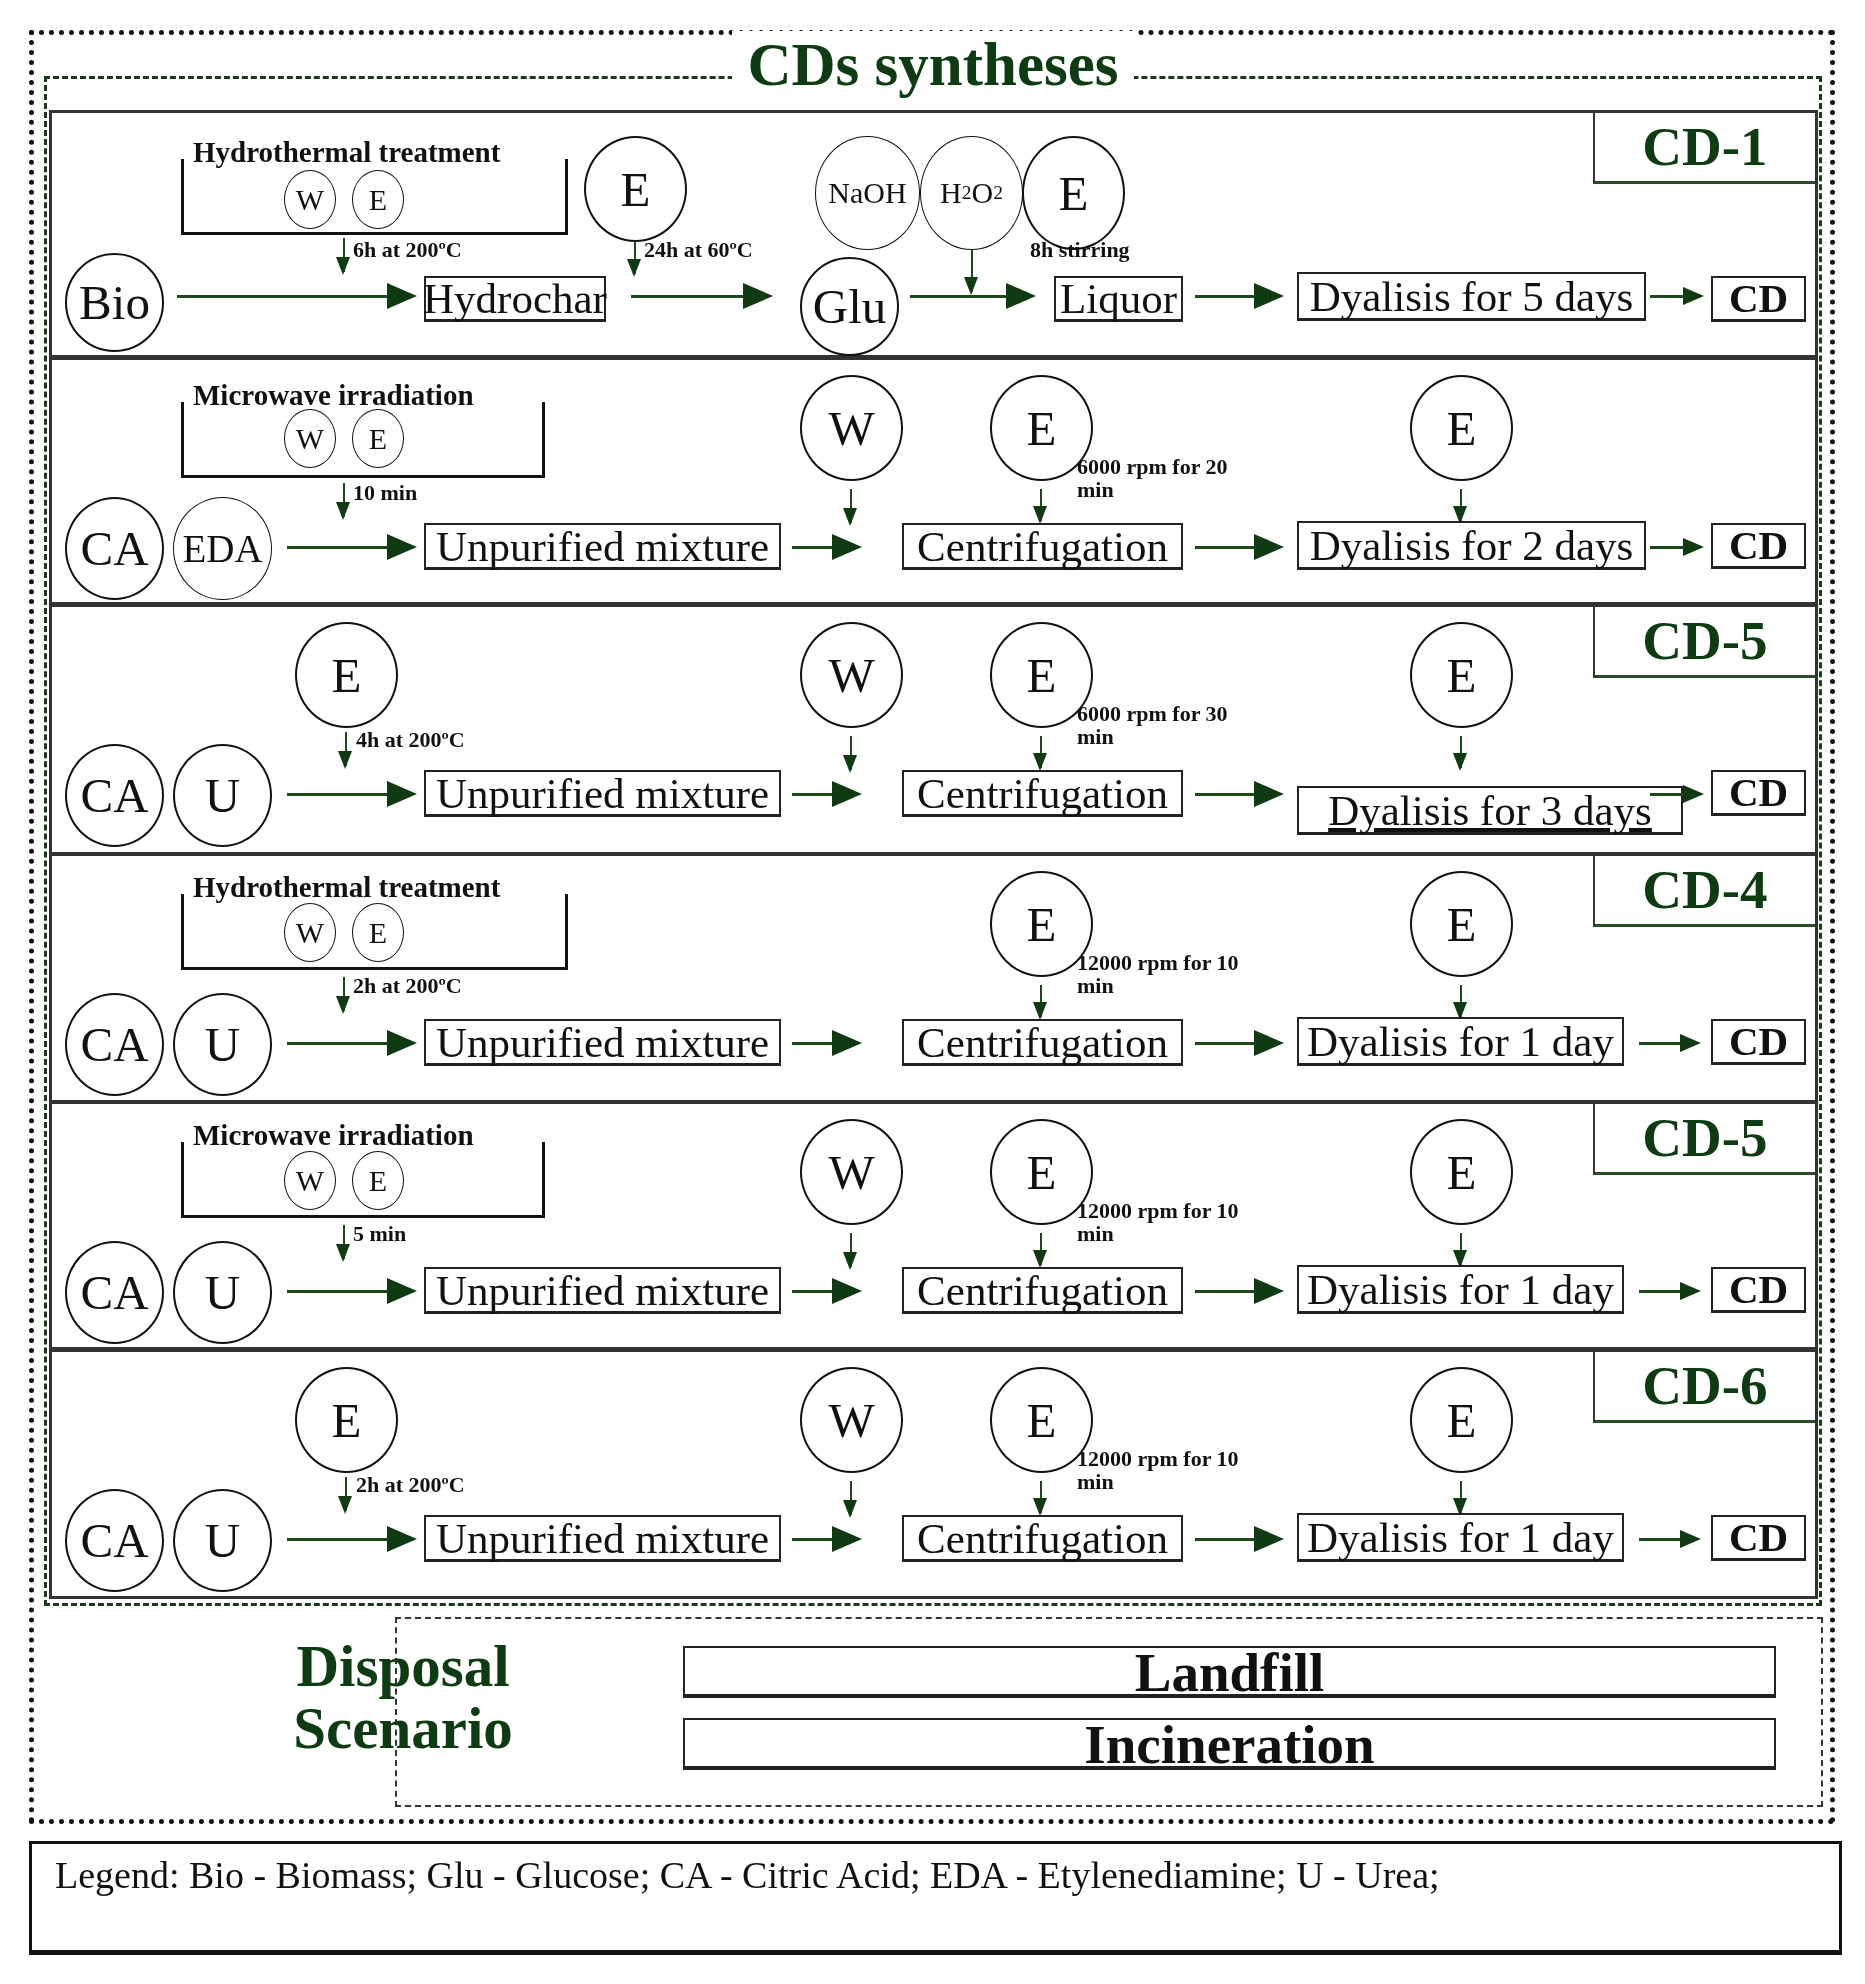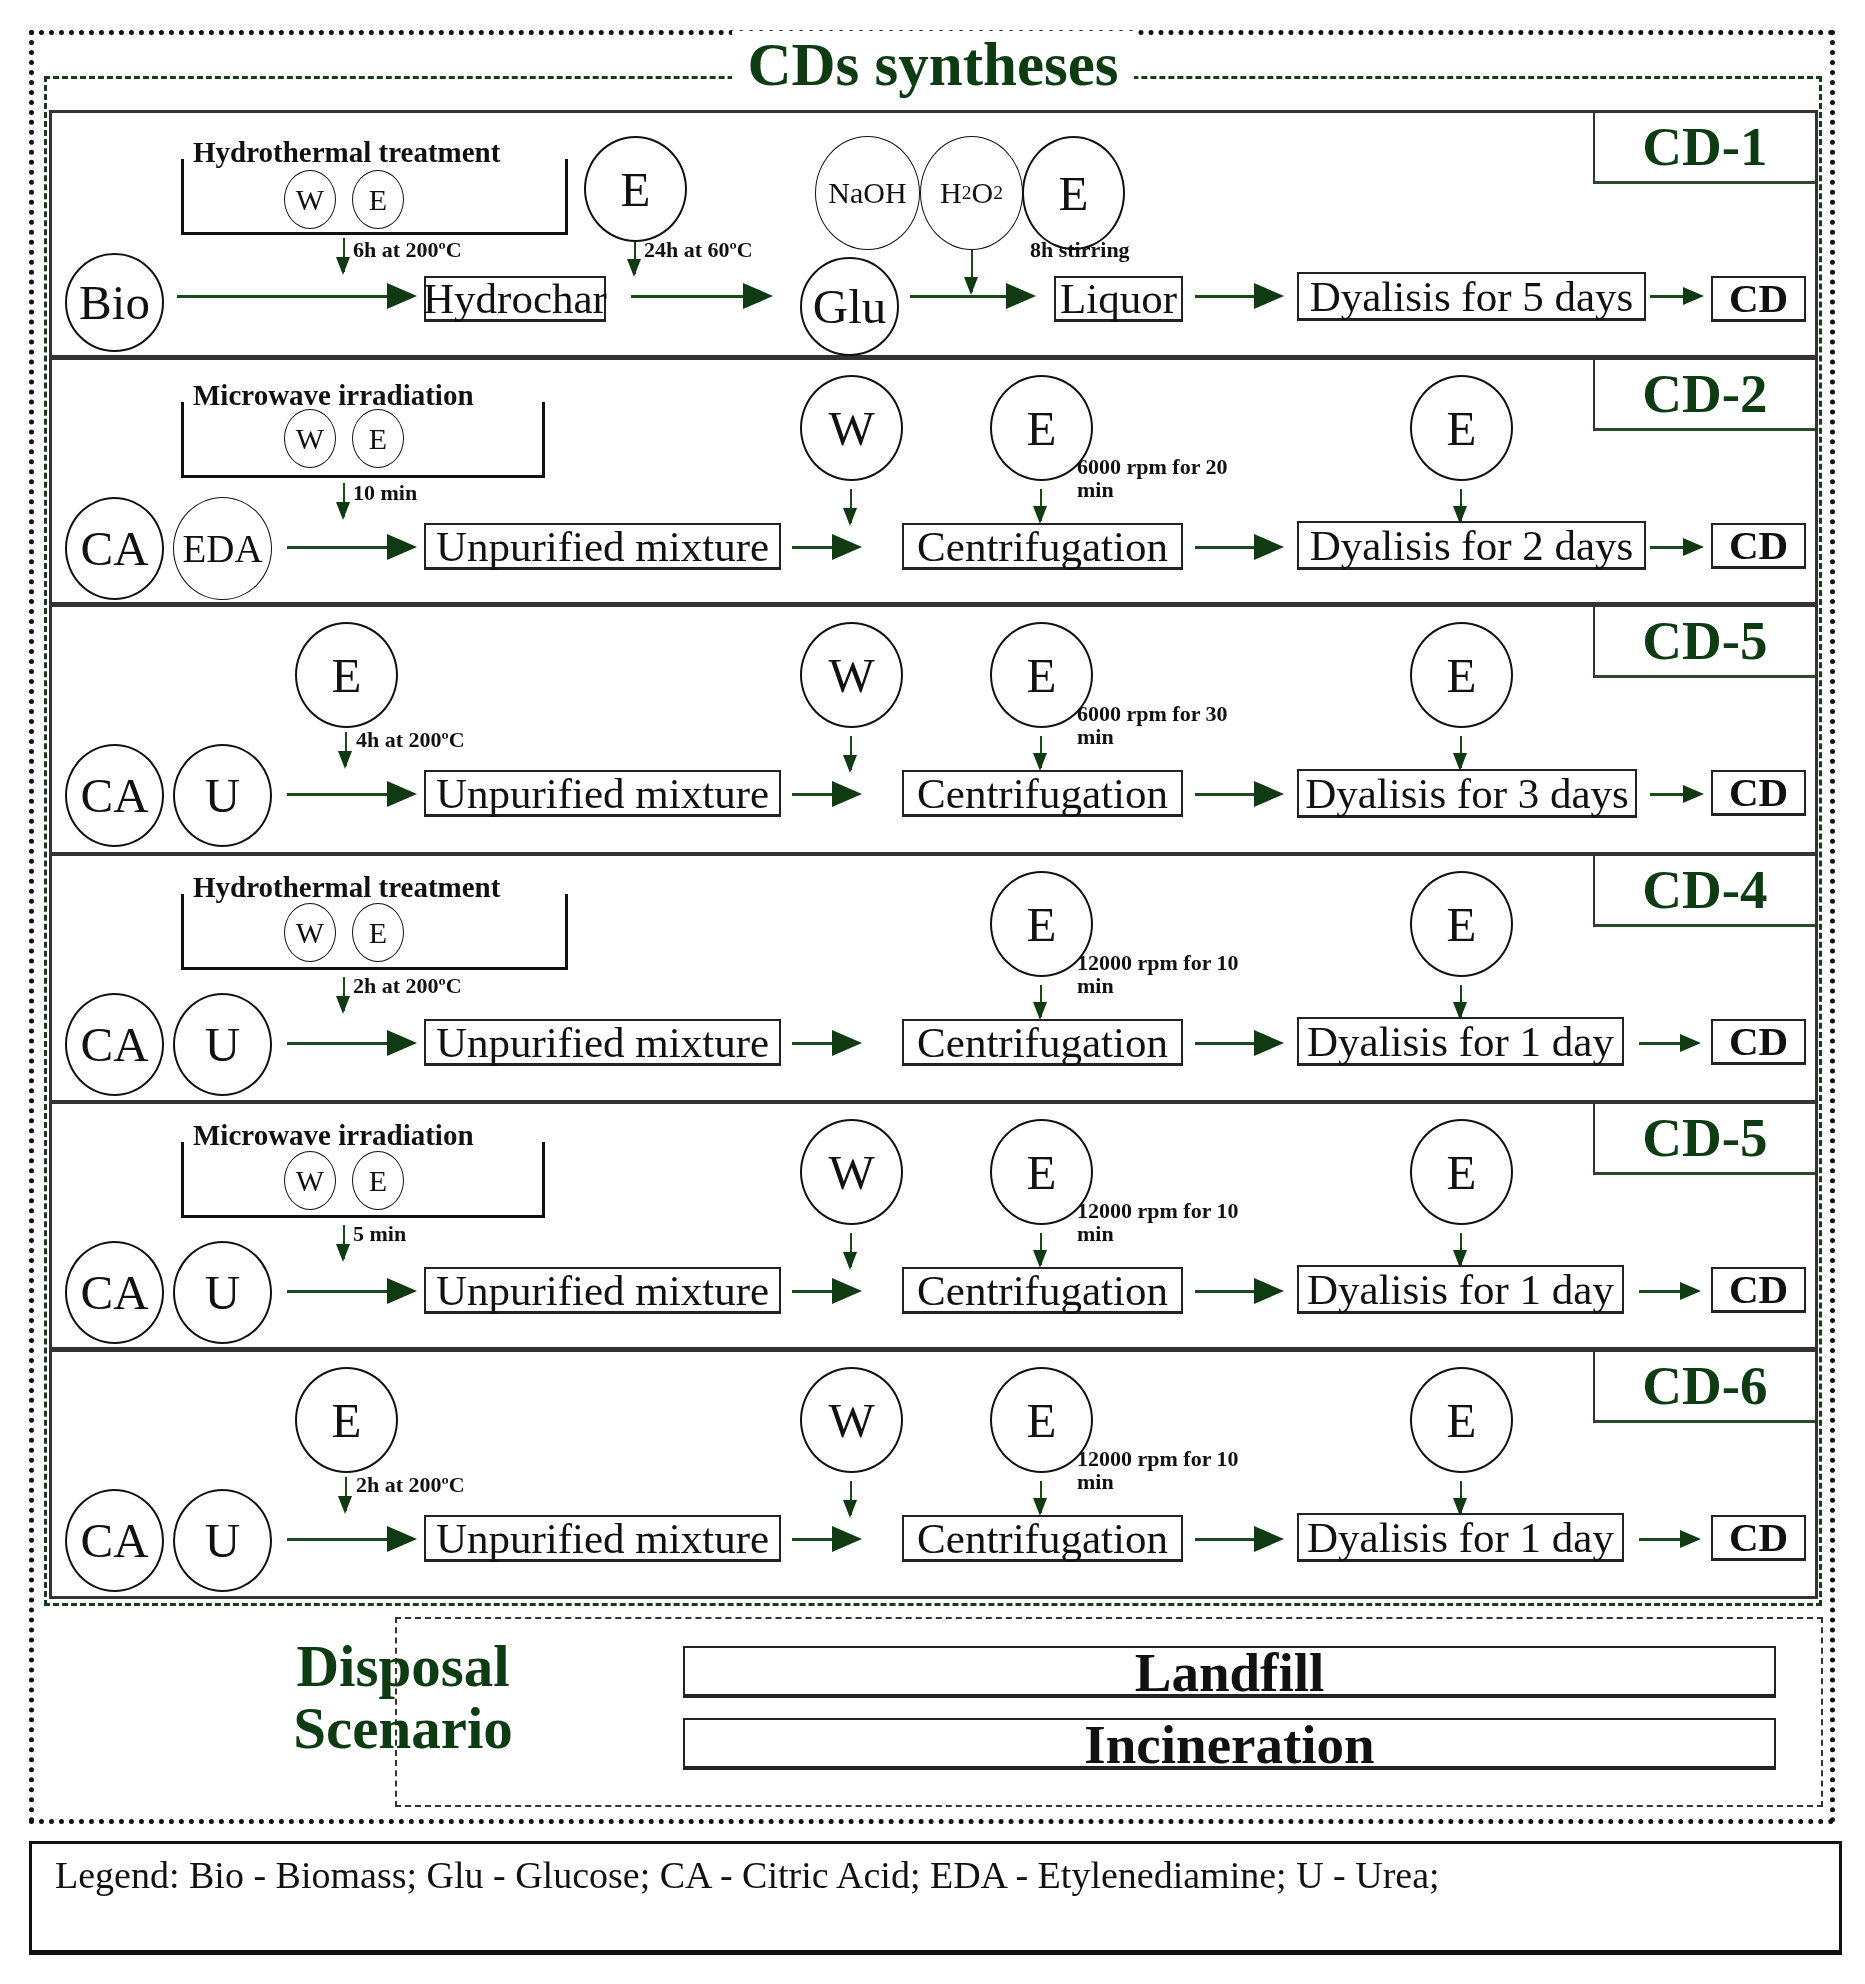--- a/index.html
+++ b/index.html
@@ -60,21 +60,20 @@
   <div class="note" style="left:978px;top:125px;">8h stirring</div>
   <div class="arrow" style="left:858px;top:182px;width:121px;"></div>
   <div class="box" style="left:1002px;top:163px;width:129px;height:46px;">Liquor</div>
   <div class="arrow" style="left:1143px;top:182px;width:84px;"></div>
   <div class="box" style="left:1245px;top:159px;width:349px;height:49px;">Dyalisis for 5 days</div>
   <div class="arrow small" style="left:1598px;top:182px;width:49px;"></div>
   <div class="box cd" style="left:1659px;top:163px;width:95px;height:46px;">CD</div>
 </div>
 
 <div class="abs row" style="top:357px;height:248px;">
-  <div class="cdtag">CD-2</div>
   <div class="proc" style="left:129px;top:42px;width:364px;height:76px;">
     <span class="plabel">Microwave irradiation</span>
   </div>
   <div class="circle sm" style="left:232px;top:49px;width:52px;height:59px;">W</div>
   <div class="circle sm" style="left:300px;top:49px;width:52px;height:59px;">E</div>
   <div class="varrow" style="left:291px;top:123px;height:34px;"></div>
   <div class="note" style="left:301px;top:121px;">10 min</div>
   <div class="circle" style="left:13px;top:137px;width:99px;height:103px;">CA</div>
   <div class="circle sm" style="left:121px;top:137px;width:99px;height:103px;font-size:39px;">EDA</div>
   <div class="arrow" style="left:235px;top:186px;width:125px;"></div>
@@ -106,21 +105,21 @@
   <div class="circle" style="left:748px;top:15px;width:103px;height:106px;">W</div>
   <div class="varrow" style="left:798px;top:129px;height:34px;"></div>
   <div class="circle" style="left:938px;top:15px;width:103px;height:106px;">E</div>
   <div class="varrow" style="left:988px;top:129px;height:32px;"></div>
   <div class="note" style="left:1025px;top:95px;white-space:normal;width:167px;">6000 rpm for 30 min</div>
   <div class="arrow" style="left:740px;top:186px;width:65px;"></div>
   <div class="box" style="left:850px;top:163px;width:281px;height:47px;">Centrifugation</div>
   <div class="arrow" style="left:1143px;top:186px;width:84px;"></div>
   <div class="circle" style="left:1358px;top:15px;width:103px;height:106px;">E</div>
   <div class="varrow" style="left:1408px;top:129px;height:32px;"></div>
-  <div class="box" style="left:1245px;top:162px;width:340px;height:49px;">Dyalisis for 3 days</div>
+  <div class="box" style="left:1245px;top:179px;width:386px;height:49px;text-decoration:underline;">Dyalisis for 3 days</div>
   <div class="arrow small" style="left:1598px;top:186px;width:49px;"></div>
   <div class="box cd" style="left:1659px;top:163px;width:95px;height:46px;">CD</div>
 </div>
 
 <div class="abs row" style="top:853px;height:250px;">
   <div class="cdtag">CD-4</div>
   <div class="proc" style="left:129px;top:38px;width:387px;height:76px;">
     <span class="plabel">Hydrothermal treatment</span>
   </div>
   <div class="circle sm" style="left:232px;top:47px;width:52px;height:59px;">W</div>

